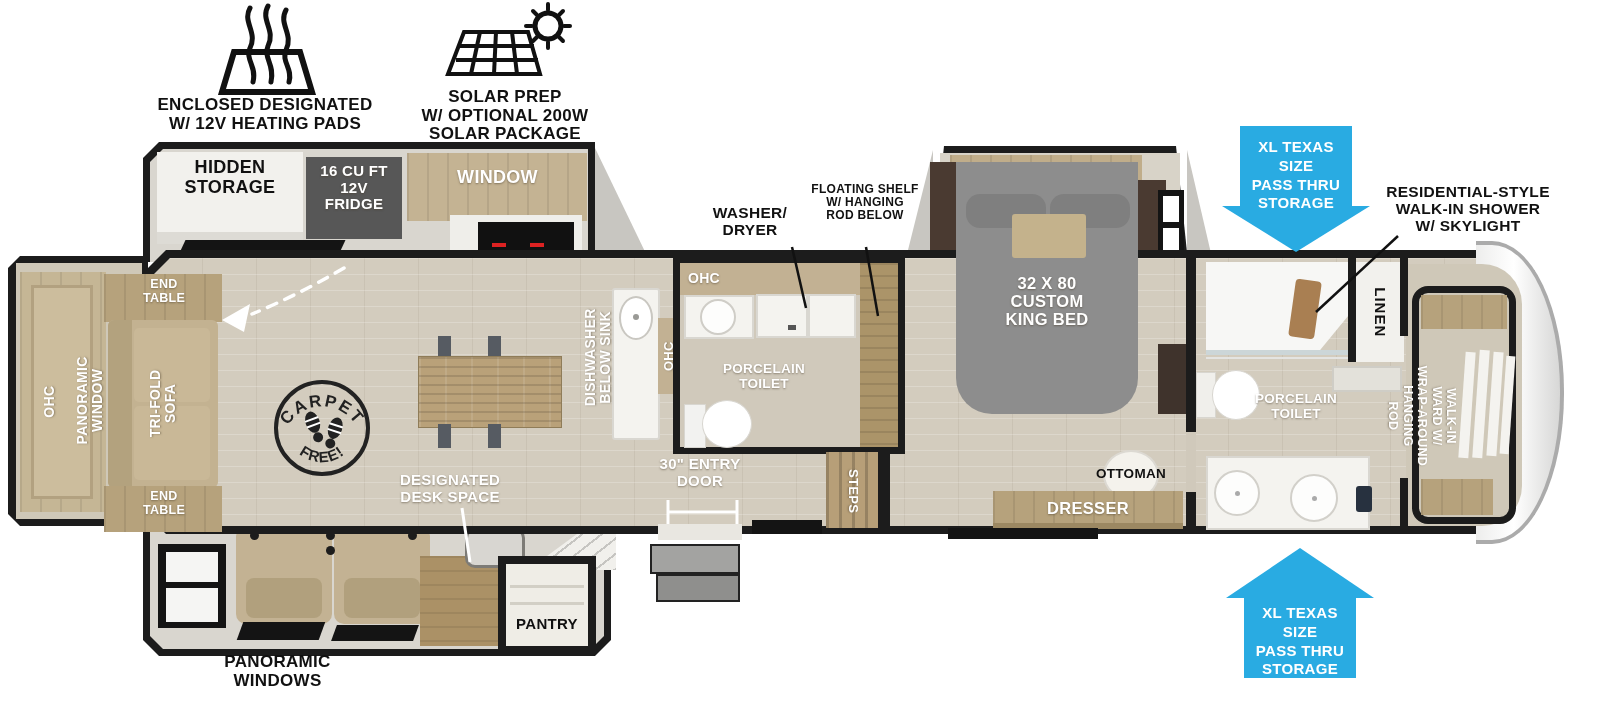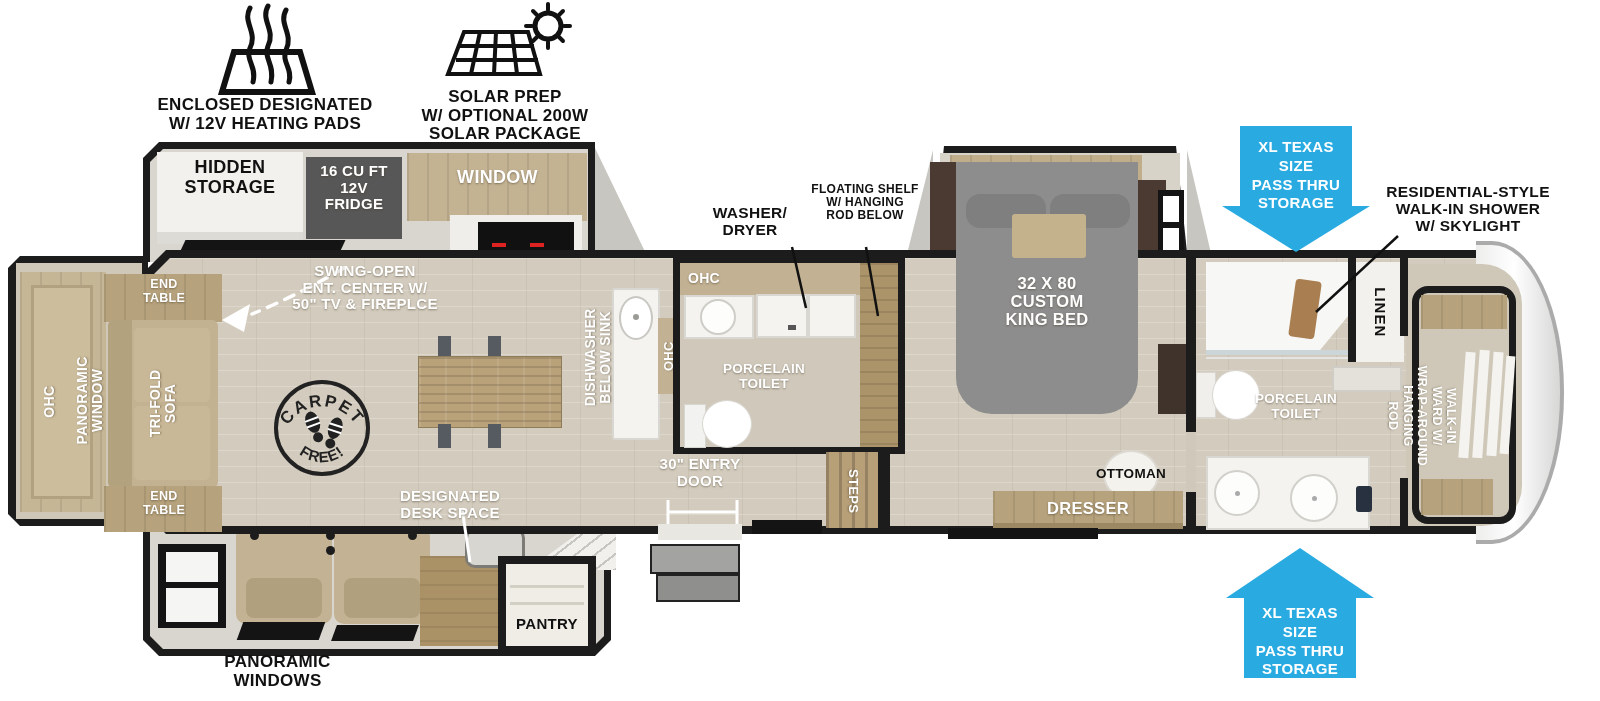--- a/index.html
+++ b/index.html
@@ -266,24 +266,21 @@
     <line x1="462" y1="508" x2="470" y2="562" stroke="#fff" stroke-width="3"></line>
     <path d="M344,268 Q296,296 252,314" fill="none" stroke="#fff" stroke-width="3.5" stroke-linecap="round" stroke-dasharray="10 9"></path>
     <polygon points="222,320 250,304 244,332" fill="#fff"></polygon>
     <g stroke="#fff" stroke-width="3">
       <line x1="668" y1="500" x2="668" y2="524"></line>
         <line x1="737" y1="500" x2="737" y2="524"></line>
         <line x1="668" y1="512" x2="737" y2="512"></line>
     </g>
   </svg>
 
-  <div class="lbl" style="left:285px;top:263px;width:160px;font-size:15px;">SWING-OPEN
-ENT. CENTER W/
-50" TV &amp; FIREPLCE</div>
-  <div class="lbl" style="left:375px;top:472px;width:150px;font-size:15px;margin-top:16px;">DESIGNATED
+  <div class="lbl" style="left:375px;top:472px;width:150px;font-size:15px;">DESIGNATED
 DESK SPACE</div>
 
   <div class="lbl lbl-dark" style="left:700px;top:204px;width:100px;font-size:15.5px;">WASHER/
 DRYER</div>
   <div class="lbl lbl-dark" style="left:790px;top:183px;width:150px;font-size:12px;">FLOATING SHELF
 W/ HANGING
 ROD BELOW</div>
   <div class="lbl lbl-dark" style="left:195px;top:653px;width:165px;font-size:17px;">PANORAMIC
 WINDOWS</div>
   <div class="lbl lbl-dark" style="left:1368px;top:183px;width:200px;font-size:15.5px;">RESIDENTIAL-STYLE

